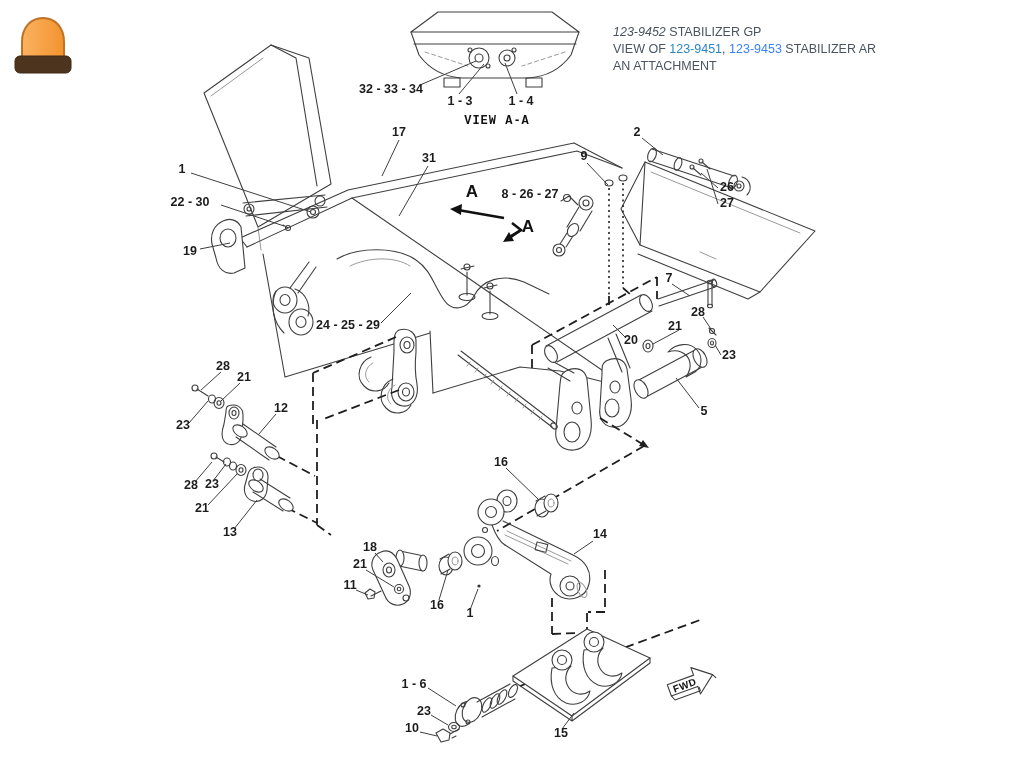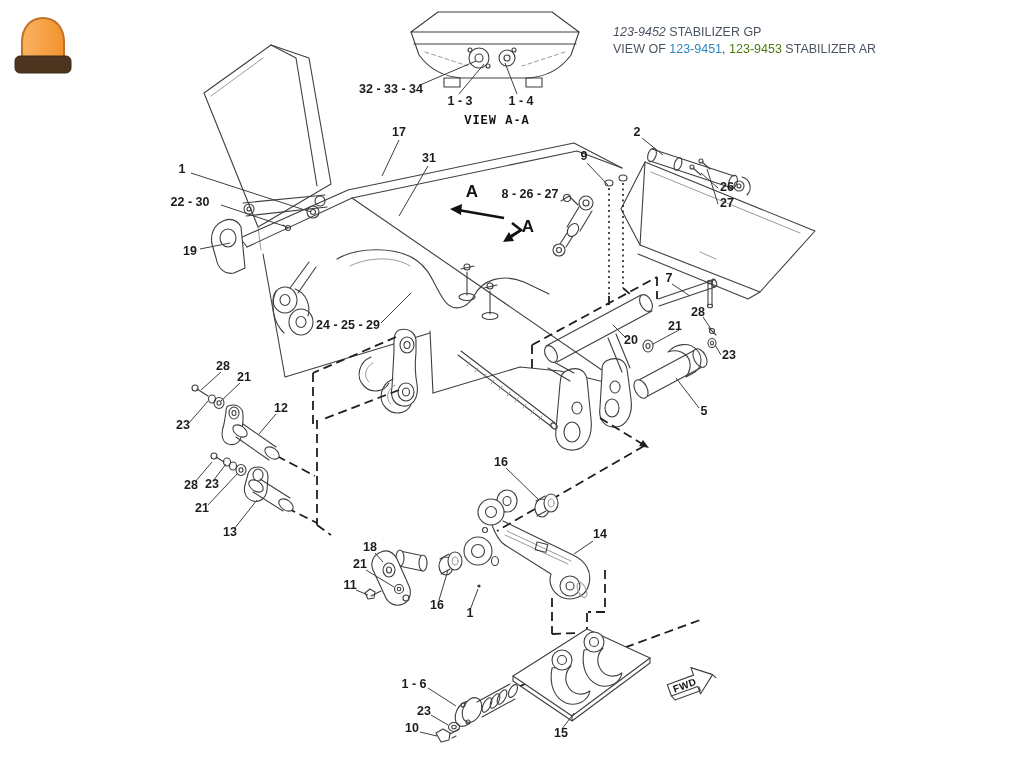--- a/index.html
+++ b/index.html
@@ -32,21 +32,22 @@
         <stop offset="0" stop-color="#FBB25F"></stop>
           <stop offset="1" stop-color="#F2932F"></stop>
       </linearGradient>
     </defs>
     <path d="M10,46 L10,28 C10,13 19,4 31,4 C43,4 52,13 52,28 L52,46 Z" fill="url(#domeG)" stroke="#BF7226" stroke-width="2"></path>
     <rect x="3" y="42" width="56" height="17" rx="5" fill="#4C341E" stroke="#3c2915" stroke-width="1"></rect>
   </svg>
 
   <div class="hdr" style="color: rgb(74, 84, 96);">
     <div><span class="num">123-9452</span><span> STABILIZER GP</span></div>
-    <div><span>VIEW OF </span><a style="color: rgb(46, 134, 193); margin-top: 32px;">123-9451</a><span>, </span><a style="color: #4d7c0f;">123-9453</a><span> STABILIZER AR</span></div>
+    <div><span>VIEW OF </span><a style="color: rgb(46, 134, 193); margin-top: 32px;">123-9451</a><span>, </span><a style="color: #3b82f6;">123-9453</a><span> STABILIZER AR</span></div>
+    <div>AN ATTACHMENT</div>
   </div>
 
   <svg style="position:absolute;left:0;top:0" width="1024" height="768" viewBox="0 0 1024 768">
 
     <g>
       <path class="ln" d="M438,12 L552,12 L579,32 L411,32 Z"></path>
       <path class="ln" d="M411,32 L419,55 C430,70 446,77 462,78 L528,78 C544,77 560,70 571,55 L579,32"></path>
       <line class="ln" x1="414" y1="44" x2="576" y2="44"></line>
       <path class="shade" stroke-dasharray="4 3" d="M425,52 L468,66 M565,52 L522,66"></path>
       <circle class="ln wh" cx="479" cy="58" r="10"></circle>

